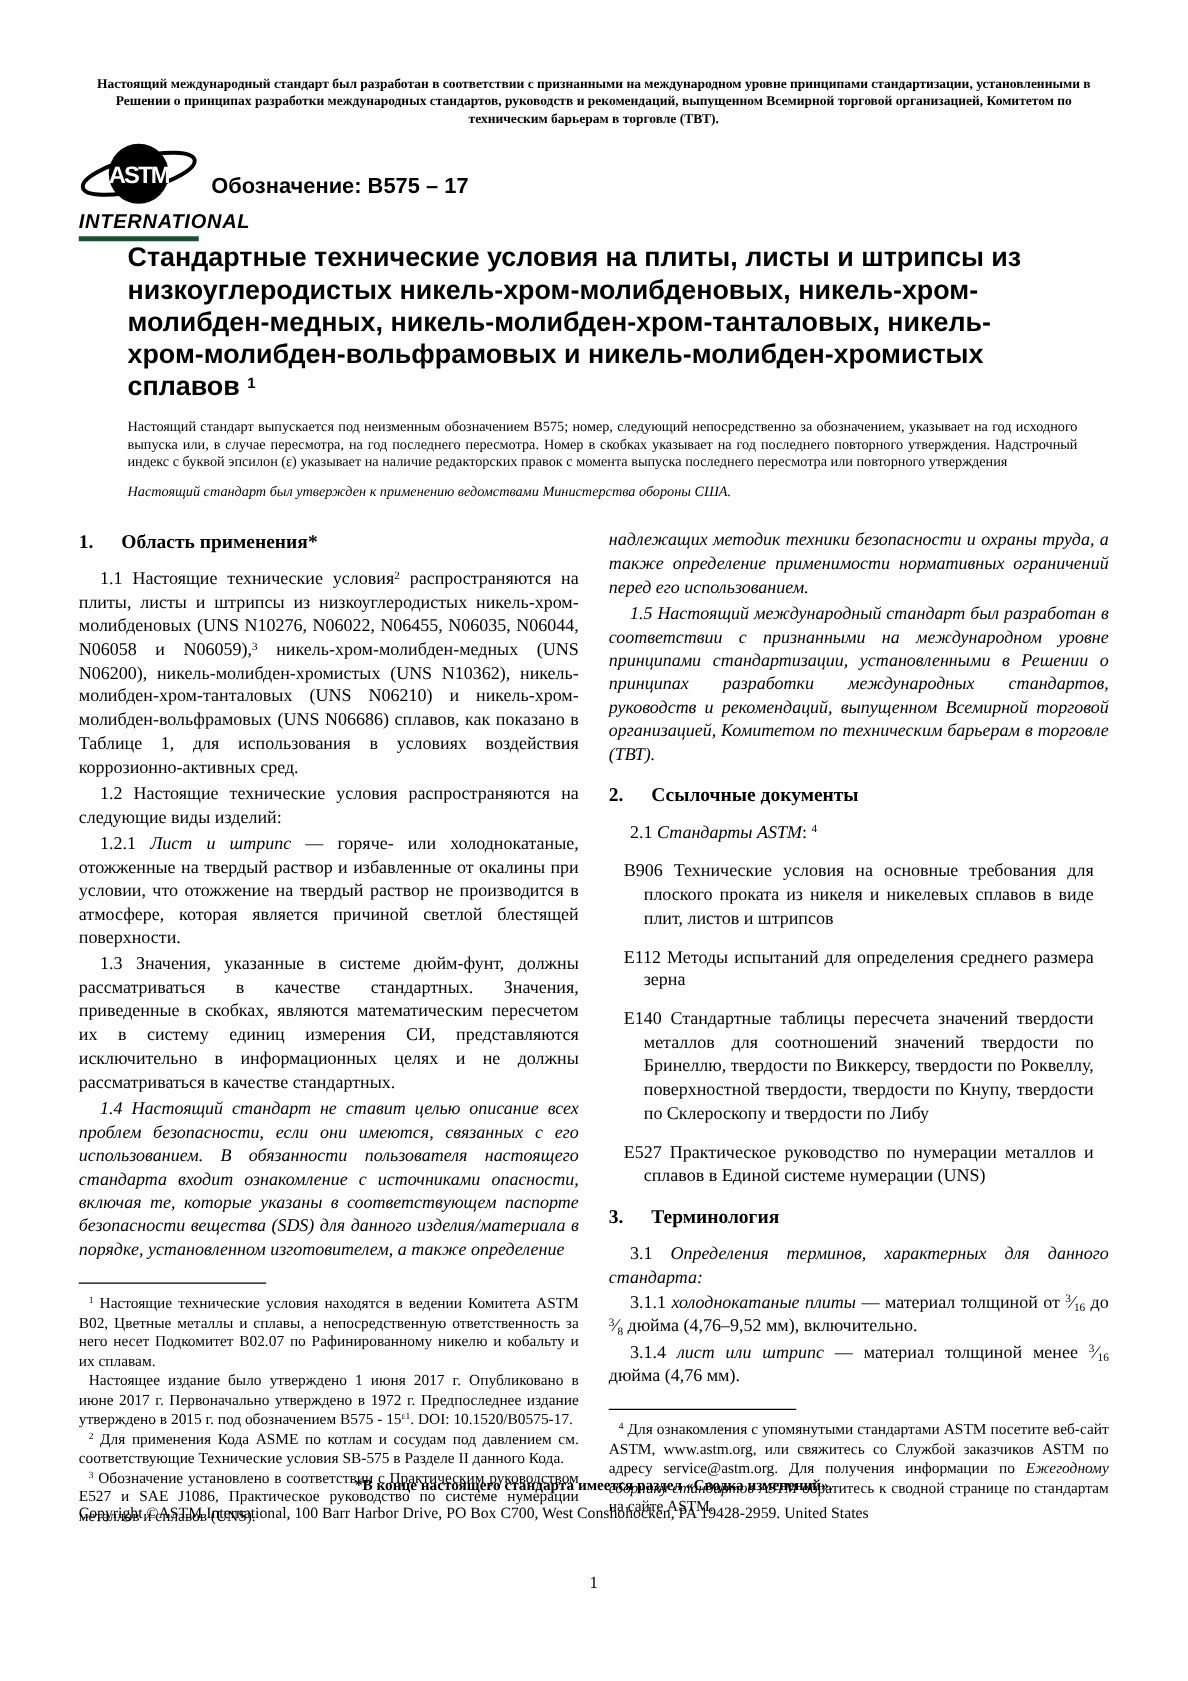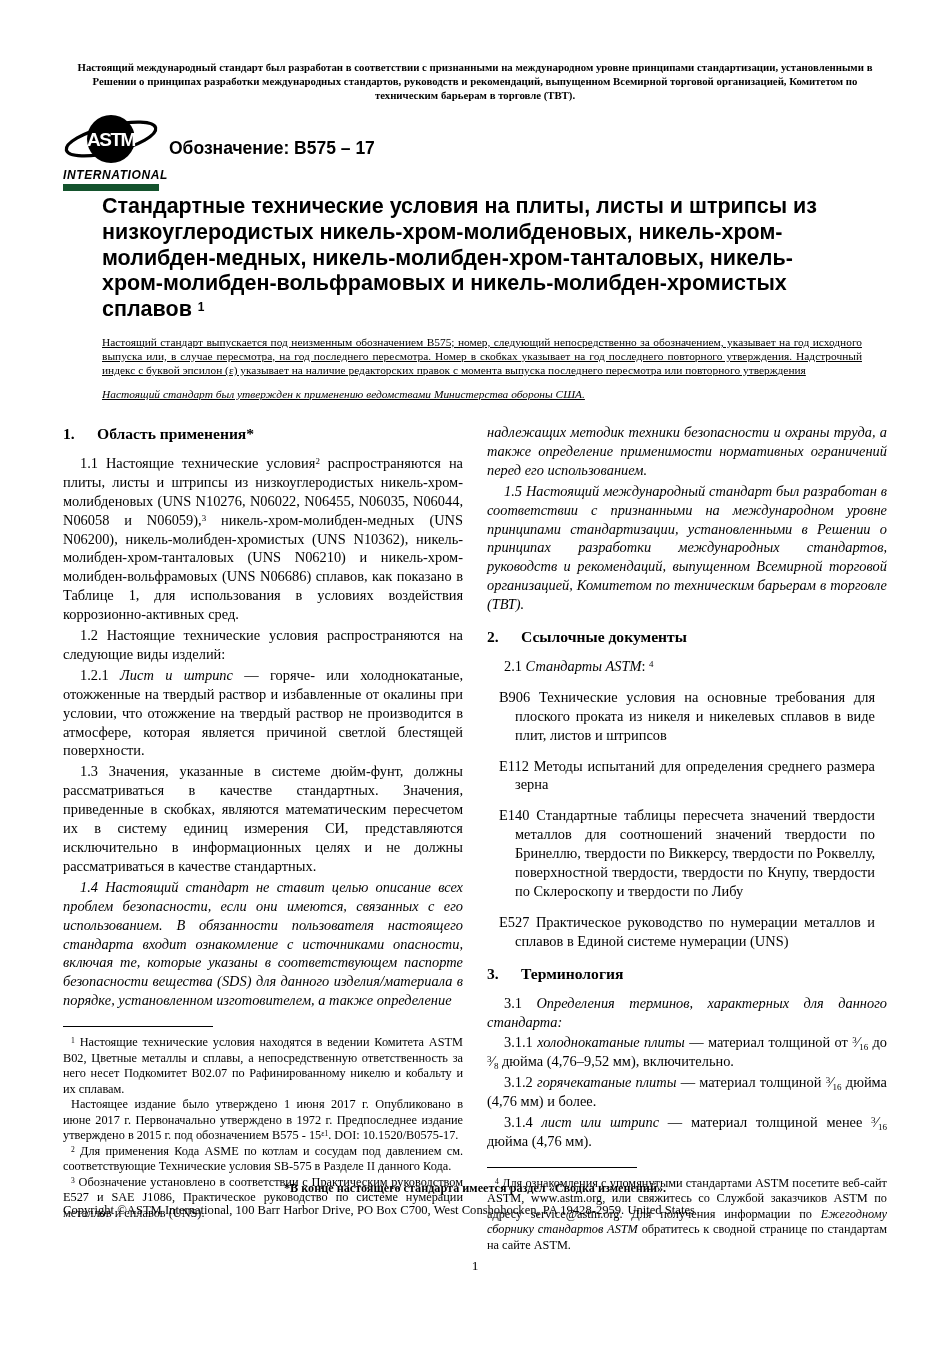--- a/index.html
+++ b/index.html
@@ -12,35 +12,35 @@
   .top-notice{
     margin:60px 68px 0 68px;
     text-align:center;font-weight:bold;
     font-size:10.8px;line-height:14px;
   }
   .masthead{display:flex;align-items:flex-start;margin:10px 63px 0 63px;height:70px;}
   .logo{width:102px;flex:0 0 102px;}
   .logo-intl{
     font-family:"Liberation Sans", sans-serif;
     font-weight:bold;font-style:italic;
-    font-size:12px;letter-spacing:0.6px;
-    margin-top:-2px;border-bottom:7px solid #14532d;padding-bottom:2px;width:96px;text-align:center;
+    font-size:16px;letter-spacing:0.6px;
+    margin-top:-2px;border-bottom:4px solid #14532d;padding-bottom:2px;width:96px;text-align:center;
   }
   .designation{
     margin-left:4px;margin-top:26px;
     font-family:"Liberation Sans", sans-serif;
     font-weight:bold;font-size:17.5px;
   }
   .doc-title{
     margin:12px 120px 0 102px;
     font-family:"Liberation Sans", sans-serif;
     font-weight:bold;font-size:21.5px;line-height:25.8px;
   }
   .doc-title sup{font-size:12px;}
-  .intro{margin:12px 88px 0 102px;font-size:11.4px;line-height:14px;text-align:justify;text-decoration:underline;}
+  .intro{margin:12px 88px 0 102px;font-size:11.4px;line-height:14px;text-align:justify;}
   .intro .dod{margin-top:10px;font-style:italic;text-align:left;}
   .columns{display:flex;gap:24px;margin:22px 63px 0 63px;}
   .col{width:400px;flex:0 0 400px;font-size:14.4px;line-height:18.9px;}
   .sec-head{display:flex;font-weight:bold;font-size:15.6px;margin:14px 0 10px 0;}
   .sec-head.first{margin-top:2px;}
   .sec-num{width:34px;flex:0 0 34px;}
   .para{text-align:justify;text-indent:17px;margin:2px 0 0 0;}
   .cont{text-align:justify;margin:0;}
   .ref{text-align:justify;padding-left:16px;text-indent:-16px;margin:12px;}
   .it{font-style:italic;}
@@ -117,21 +117,20 @@
     <p class="ref"><span>E112 Методы испытаний для определения среднего размера зерна</span></p>
     <p class="ref"><span>E140 Стандартные таблицы пересчета значений твердости металлов для соотношений значений твердости по Бринеллю, твердости по Виккерсу, твердости по Роквеллу, поверхностной твердости, твердости по Кнупу, твердости по Склероскопу и твердости по Либу</span></p>
     <p class="ref"><span>E527 Практическое руководство по нумерации металлов и сплавов в Единой системе нумерации (UNS)</span></p>
 
     <div class="sec-head">
       <span class="sec-num">3.</span>
       <span>Терминология</span>
     </div>
     <p class="para"><span>3.1 </span><span class="it">Определения терминов, характерных для данного стандарта:</span></p>
     <p class="para"><span>3.1.1 </span><span class="it">холоднокатаные плиты</span><span> — материал толщиной от </span><span class="frac"><sup>3</sup>⁄<sub>16</sub></span><span> до </span><span class="frac"><sup>3</sup>⁄<sub>8</sub></span><span> дюйма (4,76–9,52 мм), включительно.</span></p>
-    <p class="para"><span>3.1.2 </span><span class="it">горячекатаные плиты</span><span> — материал толщиной </span><span class="frac"><sup>3</sup>⁄<sub>16</sub></span><span> дюйма (4,76 мм) и более.</span></p>
     <p class="para"><span>3.1.4 </span><span class="it">лист или штрипс</span><span> — материал толщиной менее </span><span class="frac"><sup>3</sup>⁄<sub>16</sub></span><span> дюйма (4,76 мм).</span></p>
 
     <div class="fn-block">
       <div class="fn-rule"></div>
       <p class="fn"><sup>4</sup><span> Для ознакомления с упомянутыми стандартами ASTM посетите веб-сайт ASTM, www.astm.org, или свяжитесь со Службой заказчиков ASTM по адресу service@astm.org. Для получения информации по </span><span class="it">Ежегодному сборнику стандартов ASTM</span><span> обратитесь к сводной странице по стандартам на сайте ASTM.</span></p>
     </div>
   </div>
 
 </div>
 

